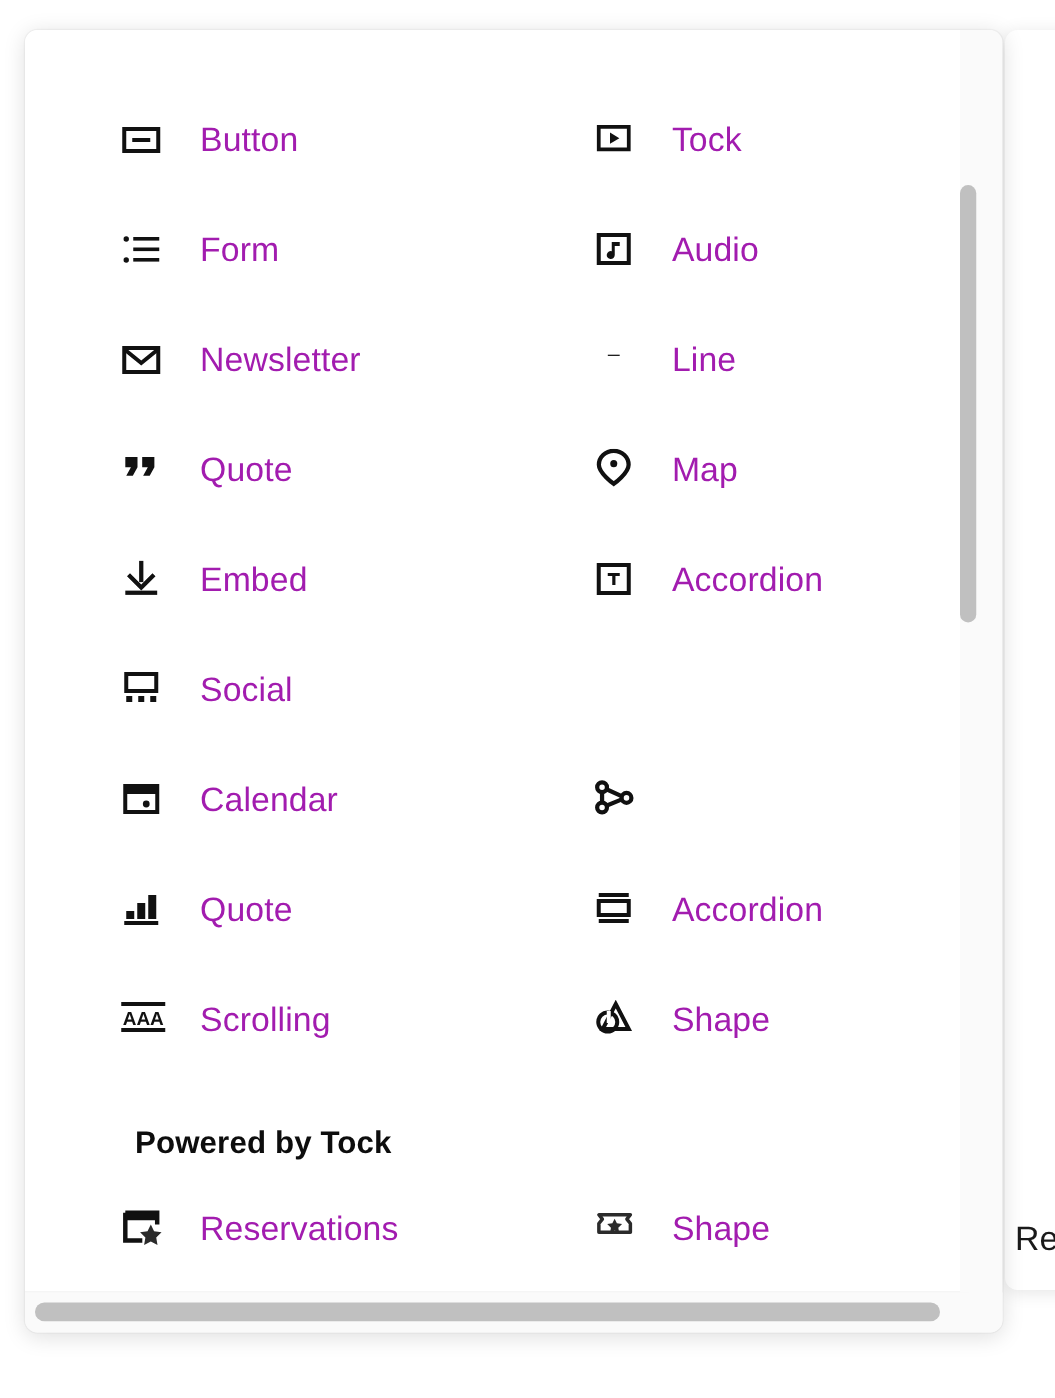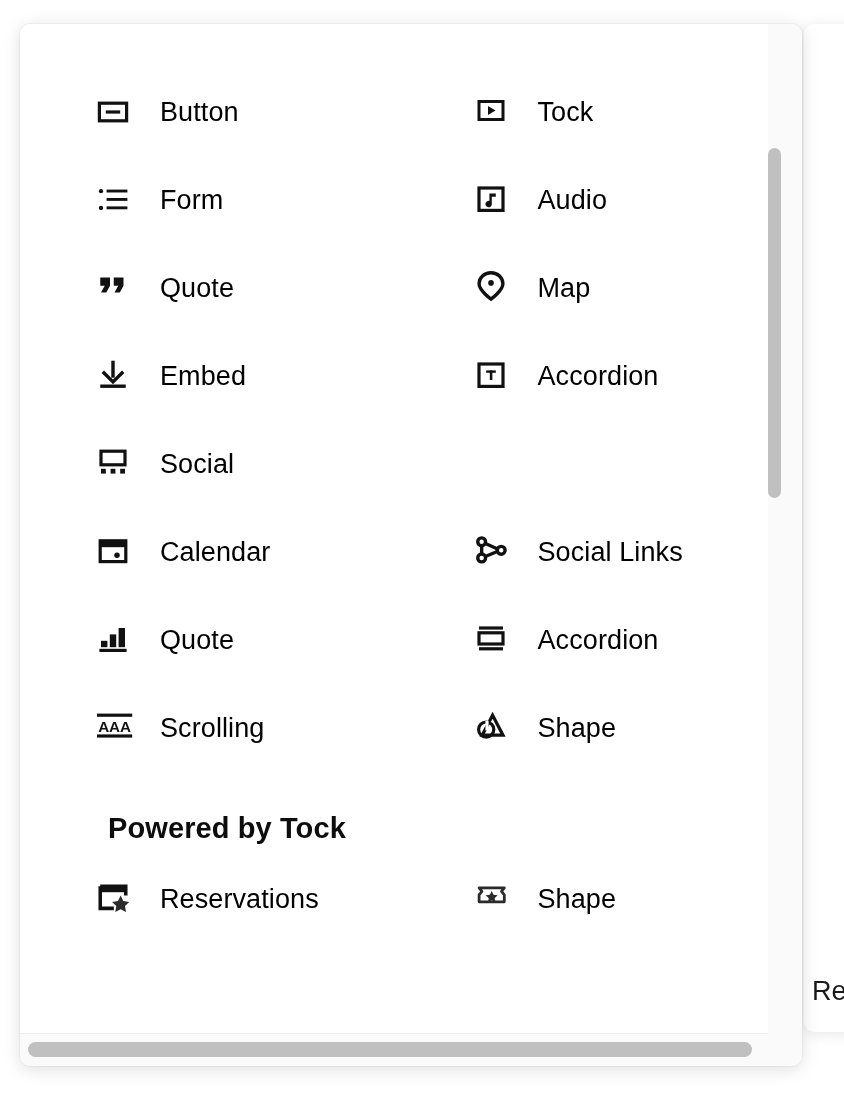--- a/index.html
+++ b/index.html
@@ -98,28 +98,28 @@
     align-items: center;
     justify-content: center;
     overflow: hidden;
   }
   .ico svg { display: block; }
 
   .lbl {
     margin-left: 26px;
     font-size: 27px;
     line-height: 1;
-    color: #000000;
+    color: #a21caf;
     letter-spacing: .1px;
     white-space: nowrap;
   }
 
   .section-title {
     margin: 38px 0 12px 88px;
-    font-size: 29px;
+    font-size: 25px;
     font-weight: bold;
     color: #0d0d0d;
     letter-spacing: .1px;
   }
 
   
   .vscroll-track {
     position: absolute;
     right: 8px;
     top: 0px;
@@ -206,20 +206,39 @@
                   <rect x="5" y="5" width="30" height="28" stroke="#111111" stroke-width="4"></rect>
                   <path d="M18 12 h8 v4 h-5 v9 a4 4 0 1 1 -3 -3.8 V12 z" fill="#111111"></path>
                 </svg>
               </span>
               <span class="lbl">Audio</span>
             </div>
           </div>
           <div class="row">
             <div class="cell">
               <span class="ico">
+                <svg xmlns="http://www.w3.org/2000/svg" width="40" height="32" viewBox="0 0 40 40" fill="none">
+                  <rect x="3" y="8" width="34" height="24" stroke="#111111" stroke-width="4"></rect>
+                  <path d="M4 10 L20 23 L36 10" stroke="#111111" stroke-width="4" fill="none"></path>
+                </svg>
+              </span>
+              <span class="lbl">Newsletter</span>
+            </div>
+            <div class="cell">
+              <span class="ico">
+                <svg xmlns="http://www.w3.org/2000/svg" width="40" height="10" viewBox="0 0 40 40" fill="none">
+                  <rect x="1" y="3" width="38" height="4" fill="#111111"></rect>
+                </svg>
+              </span>
+              <span class="lbl">Line</span>
+            </div>
+          </div>
+          <div class="row">
+            <div class="cell">
+              <span class="ico">
                 <svg xmlns="http://www.w3.org/2000/svg" width="40" height="30" viewBox="0 0 40 40" fill="none">
                   <path d="M3 6 h13 v11 l-5 9 H4 l5-9 H3 z" fill="#111111"></path>
                   <path d="M21 6 h13 v11 l-5 9 h-7 l5-9 h-6 z" fill="#111111"></path>
                 </svg>
               </span>
               <span class="lbl">Quote</span>
             </div>
             <div class="cell">
               <span class="ico">
                 <svg xmlns="http://www.w3.org/2000/svg" width="40" height="34" viewBox="0 0 40 40" fill="none">
@@ -278,21 +297,20 @@
             </div>
             <div class="cell">
               <span class="ico">
                 <svg xmlns="http://www.w3.org/2000/svg" width="40" height="34" viewBox="0 0 40 40" fill="none">
                   <path d="M9 8 L31 18 L9 27 z" stroke="#111111" stroke-width="4" fill="none" stroke-linejoin="round"></path>
                   <circle cx="9" cy="8" r="4.6" fill="#fff" stroke="#111111" stroke-width="4"></circle>
                   <circle cx="9" cy="27" r="4.6" fill="#fff" stroke="#111111" stroke-width="4"></circle>
                   <circle cx="32" cy="18" r="4.6" fill="#fff" stroke="#111111" stroke-width="4"></circle>
                 </svg>
               </span>
-              <span class="lbl">Social Links</span>
             </div>
           </div>
           <div class="row">
             <div class="cell">
               <span class="ico">
                 <svg xmlns="http://www.w3.org/2000/svg" width="40" height="32" viewBox="0 0 40 40" fill="none">
                   <rect x="5" y="21" width="8" height="8" fill="#111111"></rect>
                   <rect x="16" y="13" width="8" height="16" fill="#111111"></rect>
                   <rect x="27" y="5" width="8" height="24" fill="#111111"></rect>
                   <rect x="3" y="31" width="34" height="4" fill="#111111"></rect>

